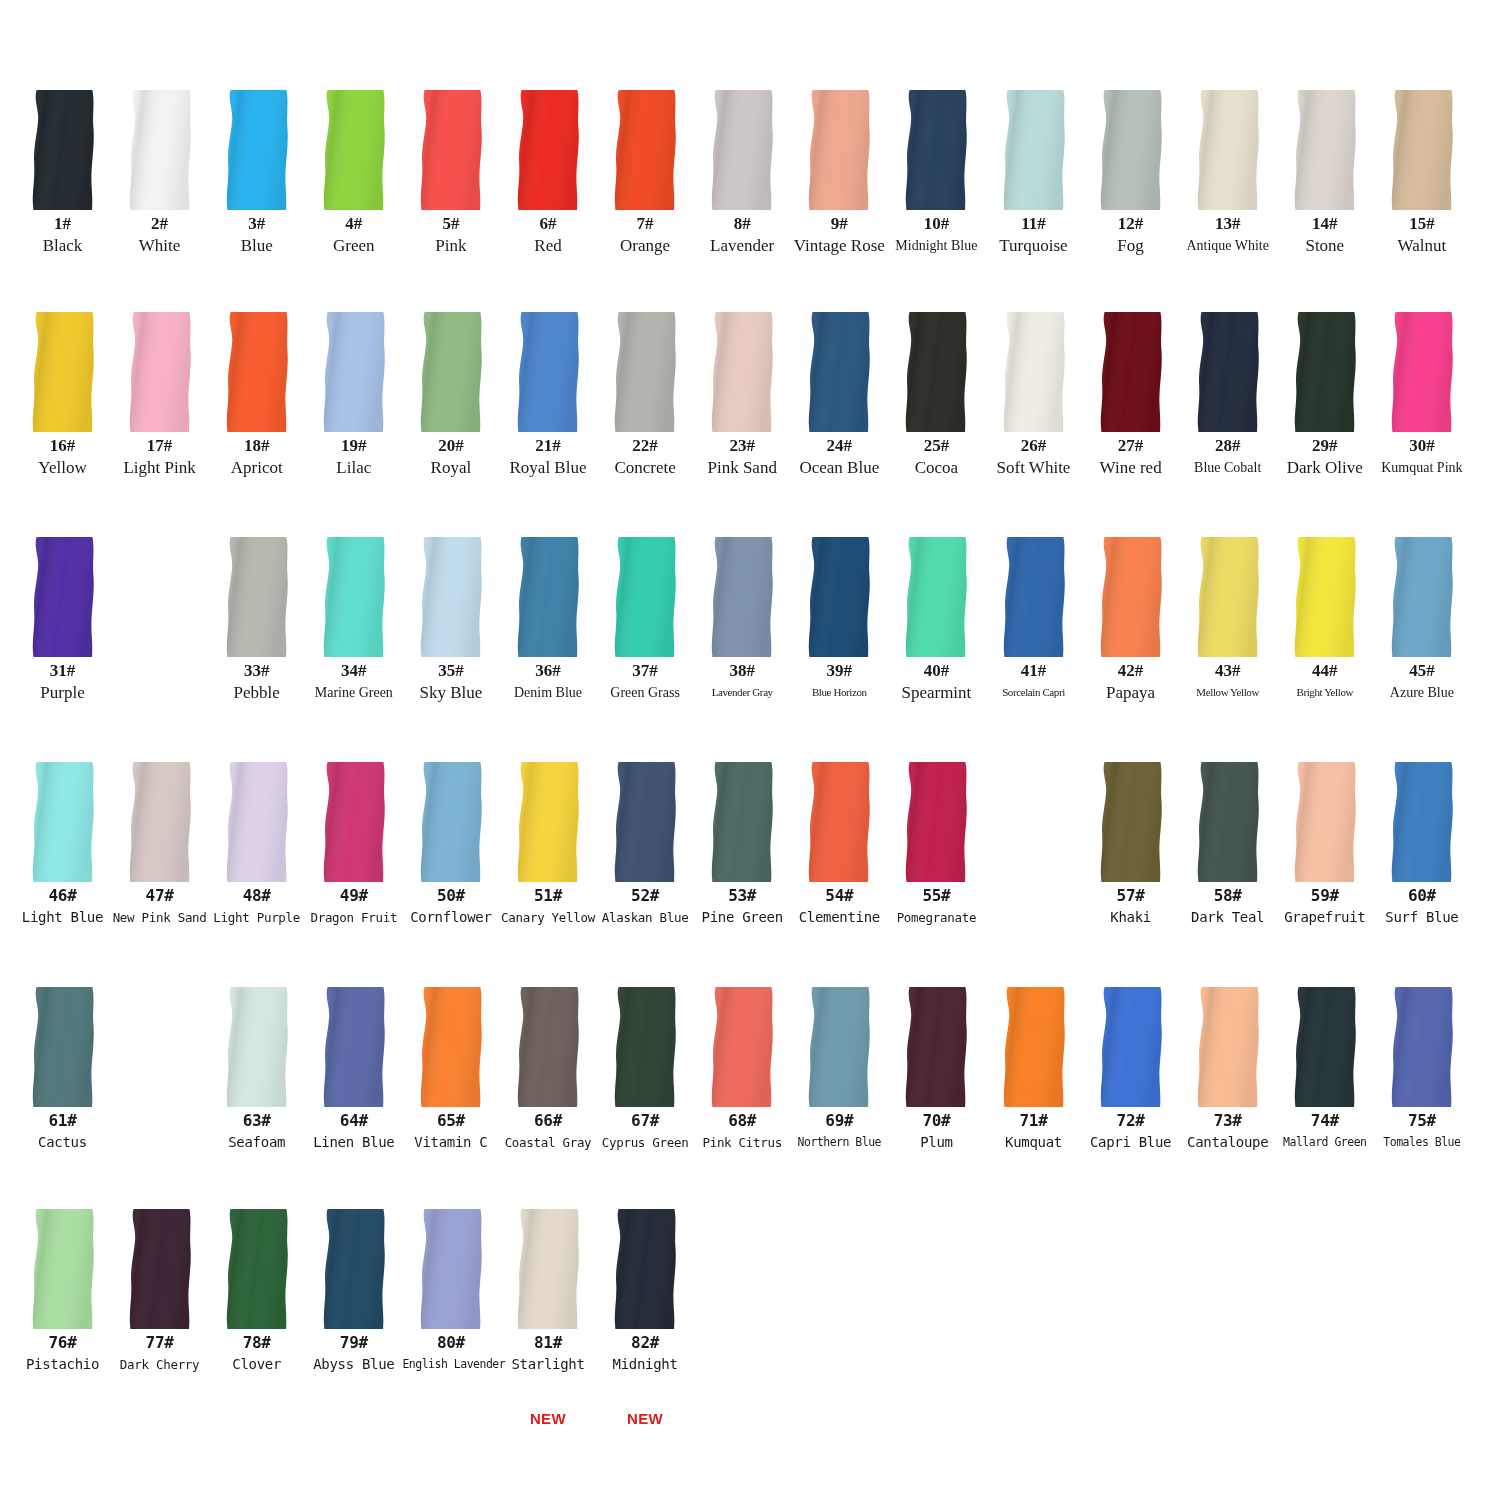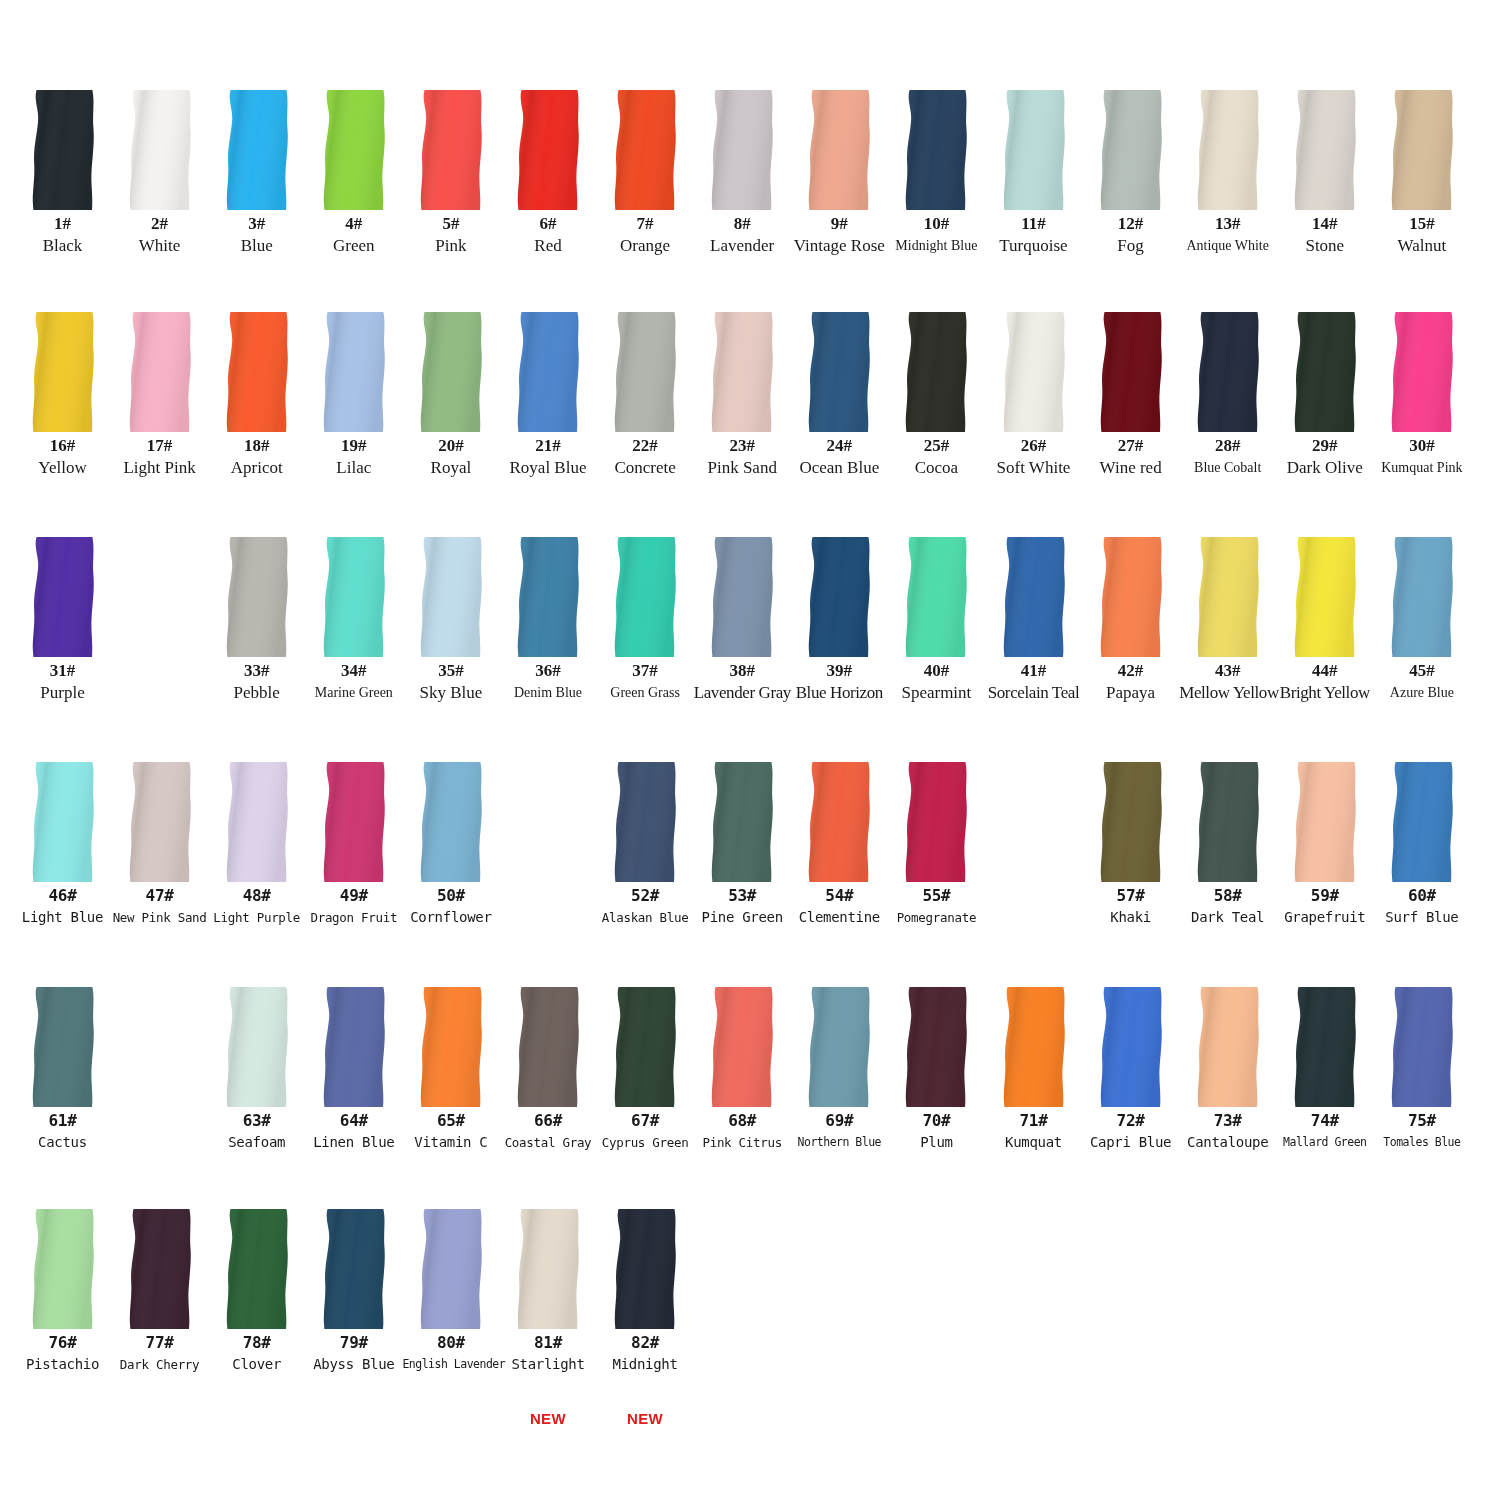--- a/index.html
+++ b/index.html
@@ -86,21 +86,21 @@
   .face-mono .chip-code,
   .face-mono .chip-name {
     font-family: "DejaVu Sans Mono", "Liberation Mono", monospace;
     font-size: 14px;
     letter-spacing: -0.3px;
   }
   .face-mono .chip-code { font-size: 16px; }
 
   
   .chip-name.sm   { font-size: 14px; }
-  .chip-name.xs   { font-size: 17px; letter-spacing: -0.4px; }
+  .chip-name.xs   { font-size: 11px; letter-spacing: -0.4px; }
   .face-mono .chip-name.sm { font-size: 12.5px; }
   .face-mono .chip-name.xs { font-size: 11.5px; letter-spacing: -0.5px; }
 
   .new-badge {
     display: block;
     margin-top: 36px;
     font-family: "Liberation Sans", "DejaVu Sans", sans-serif;
     font-weight: bold;
     font-size: 15px;
     line-height: 16px;
@@ -868,21 +868,21 @@
                 <stop offset="22%" stop-color="#000" stop-opacity="0.1"></stop>
                 <stop offset="55%" stop-color="#fff" stop-opacity="0"></stop>
                 <stop offset="100%" stop-color="#000" stop-opacity="0.07"></stop>
               </linearGradient>
             </defs>
             <path d="M 6.5 2 C 3.5 13, 9.5 22, 8.0 34 C 6.8 48, 3.2 60, 4.2 76 C 5.1 92, 2.0 104, 3.0 117 L 3.4 122 L 62.0 122 C 63.2 108, 60.6 96, 61.6 82 C 62.5 68, 64.6 54, 63.4 40 C 62.3 26, 64.8 14, 62.4 2 Z" fill="#3068ad"></path>
             <path d="M 6.5 2 C 3.5 13, 9.5 22, 8.0 34 C 6.8 48, 3.2 60, 4.2 76 C 5.1 92, 2.0 104, 3.0 117 L 3.4 122 L 62.0 122 C 63.2 108, 60.6 96, 61.6 82 C 62.5 68, 64.6 54, 63.4 40 C 62.3 26, 64.8 14, 62.4 2 Z" fill="url(#gr2c10)"></path>
           </svg>
         </div>
         <span class="chip-code">41#</span>
-        <span class="chip-name xs">Sorcelain Teal</span>
+        <span class="chip-name xs">Sorcelain Capri</span>
         <span class="new-badge hide">NEW</span>
       </div>
       <div class="swatch-cell" style="left: 1082.1px;">
         <div class="chip-wrap">
           <svg class="chip-svg" viewBox="0 0 66 124" preserveAspectRatio="none">
             <defs>
               <linearGradient id="gr2c11" x1="0" y1="0" x2="1" y2="0.25">
                 <stop offset="0%" stop-color="#fff" stop-opacity="0"></stop>
                 <stop offset="22%" stop-color="#000" stop-opacity="0.1"></stop>
                 <stop offset="55%" stop-color="#fff" stop-opacity="0"></stop>
@@ -1042,20 +1042,39 @@
                 <stop offset="55%" stop-color="#fff" stop-opacity="0"></stop>
                 <stop offset="100%" stop-color="#000" stop-opacity="0.07"></stop>
               </linearGradient>
             </defs>
             <path d="M 6.5 2 C 3.5 13, 9.5 22, 8.0 34 C 6.8 48, 3.2 60, 4.2 76 C 5.1 92, 2.0 104, 3.0 117 L 3.4 122 L 62.0 122 C 63.2 108, 60.6 96, 61.6 82 C 62.5 68, 64.6 54, 63.4 40 C 62.3 26, 64.8 14, 62.4 2 Z" fill="#7cb4d4"></path>
             <path d="M 6.5 2 C 3.5 13, 9.5 22, 8.0 34 C 6.8 48, 3.2 60, 4.2 76 C 5.1 92, 2.0 104, 3.0 117 L 3.4 122 L 62.0 122 C 63.2 108, 60.6 96, 61.6 82 C 62.5 68, 64.6 54, 63.4 40 C 62.3 26, 64.8 14, 62.4 2 Z" fill="url(#gr3c4)"></path>
           </svg>
         </div>
         <span class="chip-code">50#</span>
         <span class="chip-name">Cornflower</span>
+        <span class="new-badge hide">NEW</span>
+      </div>
+      <div class="swatch-cell" style="left: 499.5px;">
+        <div class="chip-wrap">
+          <svg class="chip-svg" viewBox="0 0 66 124" preserveAspectRatio="none">
+            <defs>
+              <linearGradient id="gr3c5" x1="0" y1="0" x2="1" y2="0.25">
+                <stop offset="0%" stop-color="#fff" stop-opacity="0"></stop>
+                <stop offset="22%" stop-color="#000" stop-opacity="0.1"></stop>
+                <stop offset="55%" stop-color="#fff" stop-opacity="0"></stop>
+                <stop offset="100%" stop-color="#000" stop-opacity="0.07"></stop>
+              </linearGradient>
+            </defs>
+            <path d="M 6.5 2 C 3.5 13, 9.5 22, 8.0 34 C 6.8 48, 3.2 60, 4.2 76 C 5.1 92, 2.0 104, 3.0 117 L 3.4 122 L 62.0 122 C 63.2 108, 60.6 96, 61.6 82 C 62.5 68, 64.6 54, 63.4 40 C 62.3 26, 64.8 14, 62.4 2 Z" fill="#f6d43c"></path>
+            <path d="M 6.5 2 C 3.5 13, 9.5 22, 8.0 34 C 6.8 48, 3.2 60, 4.2 76 C 5.1 92, 2.0 104, 3.0 117 L 3.4 122 L 62.0 122 C 63.2 108, 60.6 96, 61.6 82 C 62.5 68, 64.6 54, 63.4 40 C 62.3 26, 64.8 14, 62.4 2 Z" fill="url(#gr3c5)"></path>
+          </svg>
+        </div>
+        <span class="chip-code">51#</span>
+        <span class="chip-name sm">Canary Yellow</span>
         <span class="new-badge hide">NEW</span>
       </div>
       <div class="swatch-cell" style="left: 596.6px;">
         <div class="chip-wrap">
           <svg class="chip-svg" viewBox="0 0 66 124" preserveAspectRatio="none">
             <defs>
               <linearGradient id="gr3c6" x1="0" y1="0" x2="1" y2="0.25">
                 <stop offset="0%" stop-color="#fff" stop-opacity="0"></stop>
                 <stop offset="22%" stop-color="#000" stop-opacity="0.1"></stop>
                 <stop offset="55%" stop-color="#fff" stop-opacity="0"></stop>

